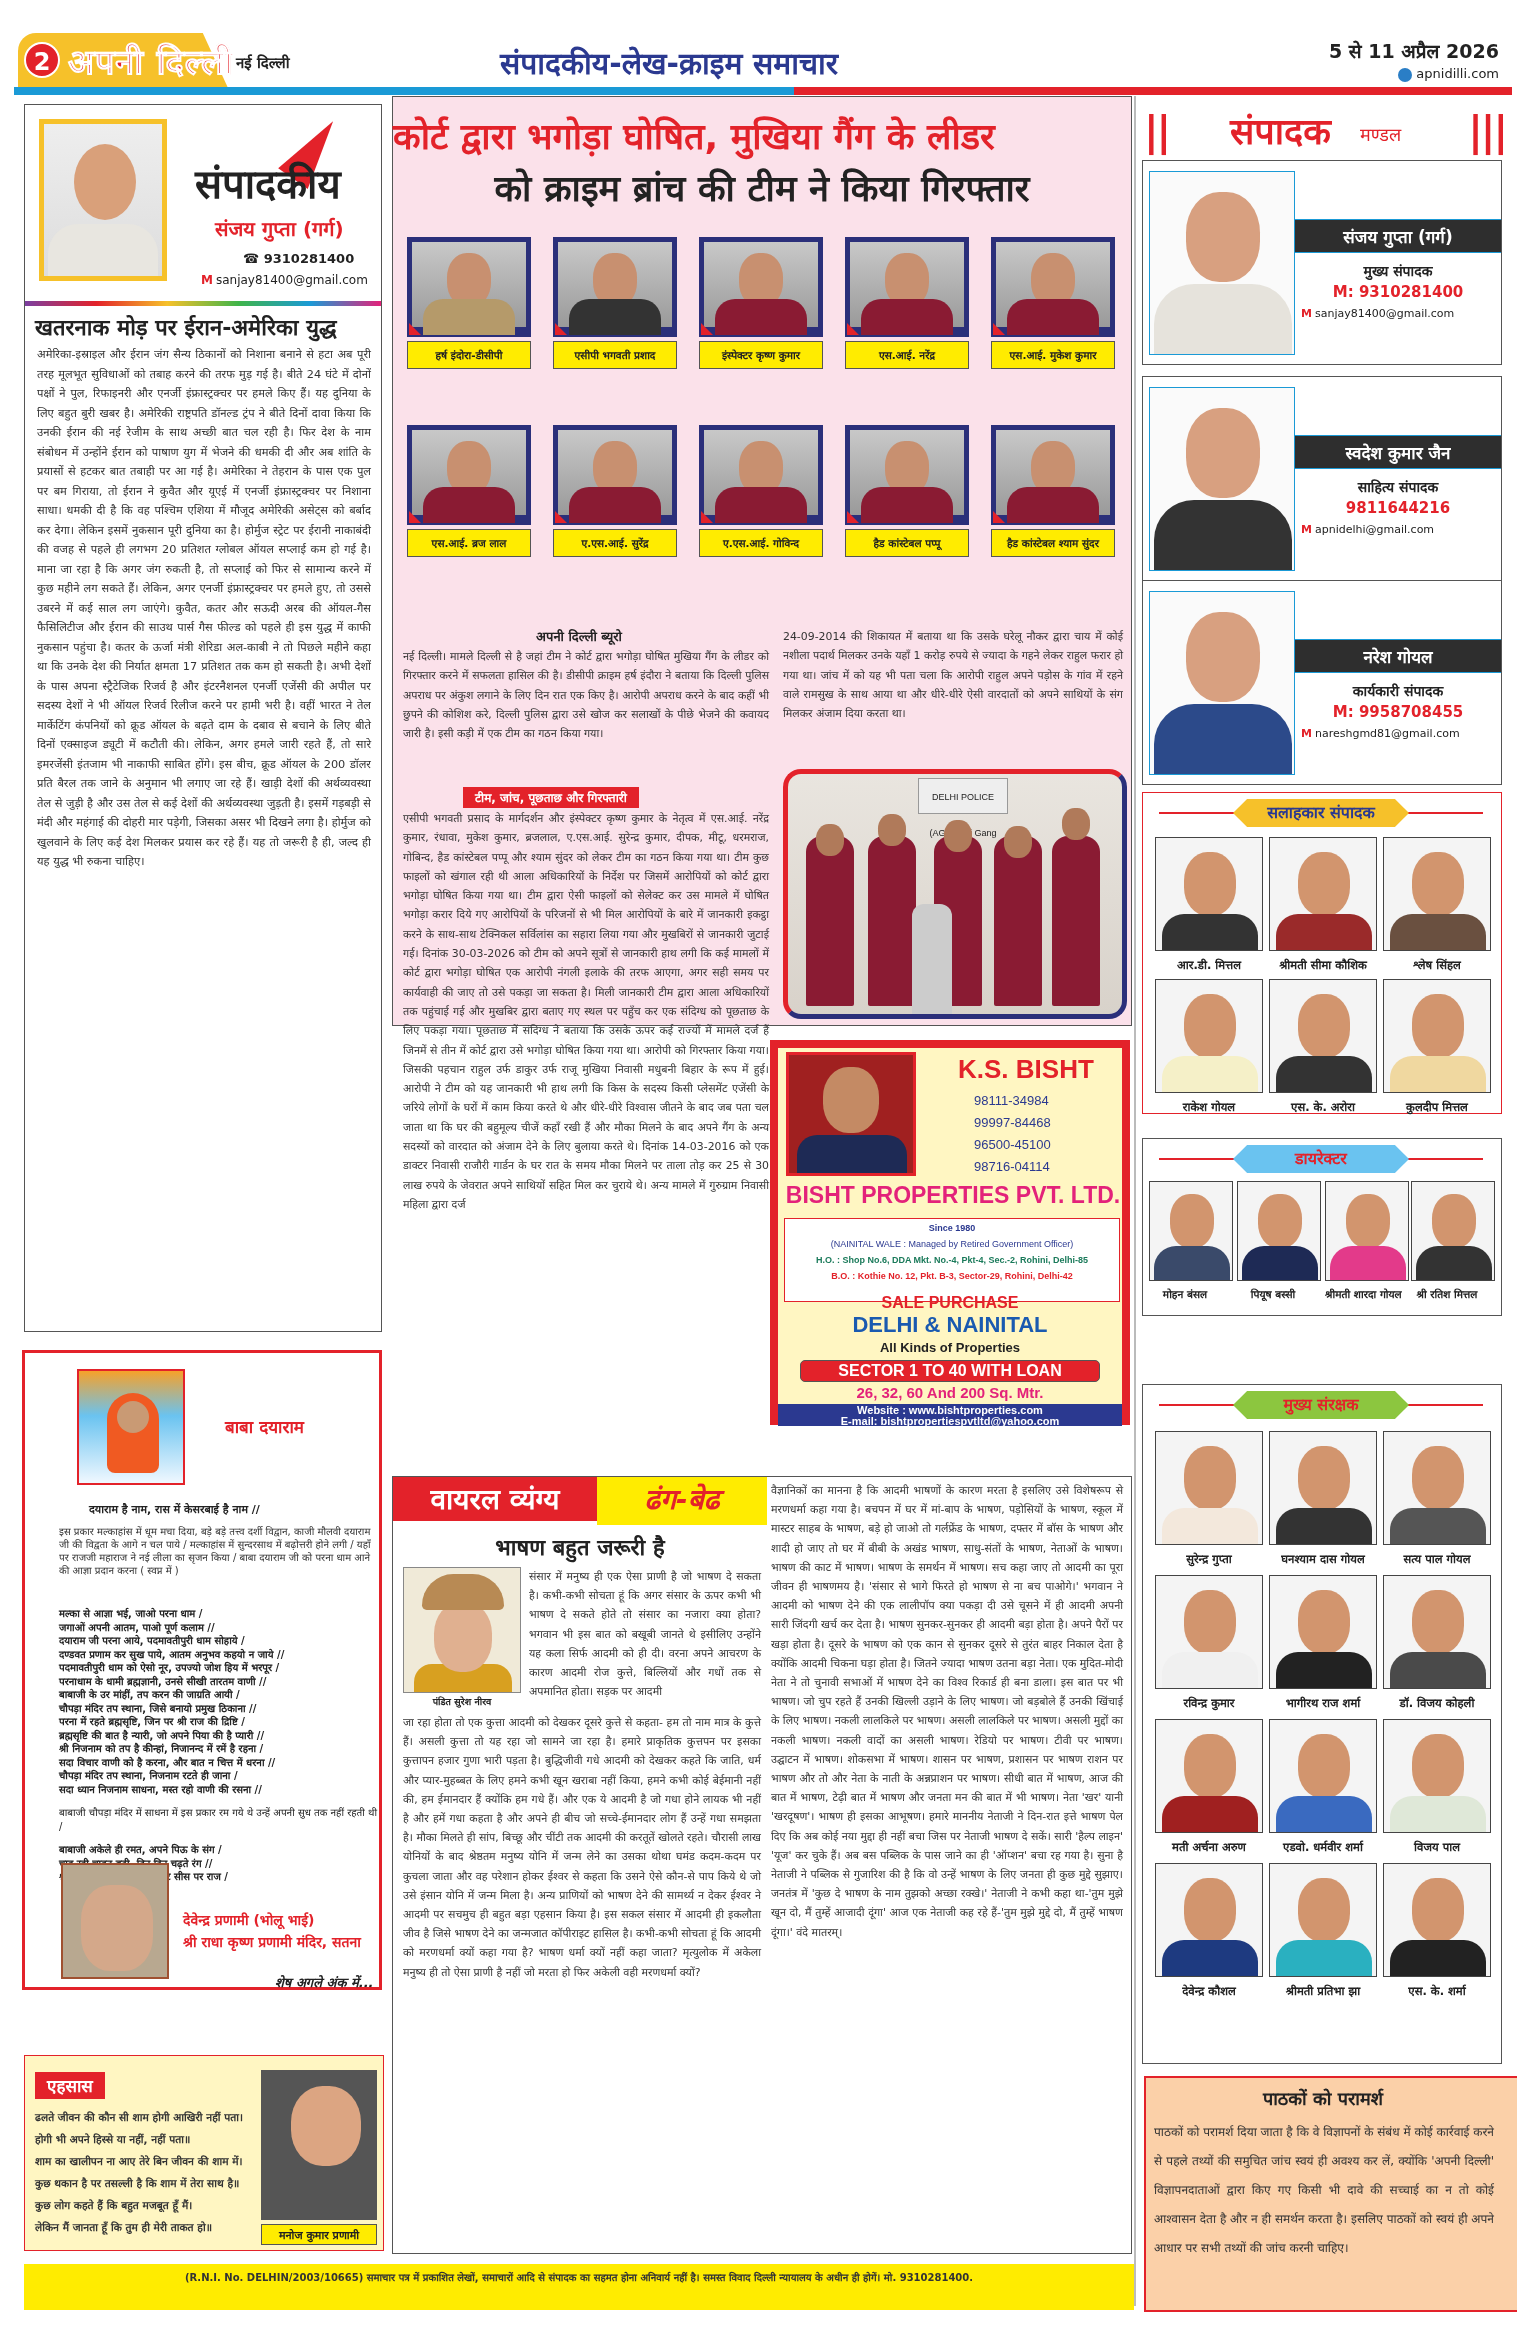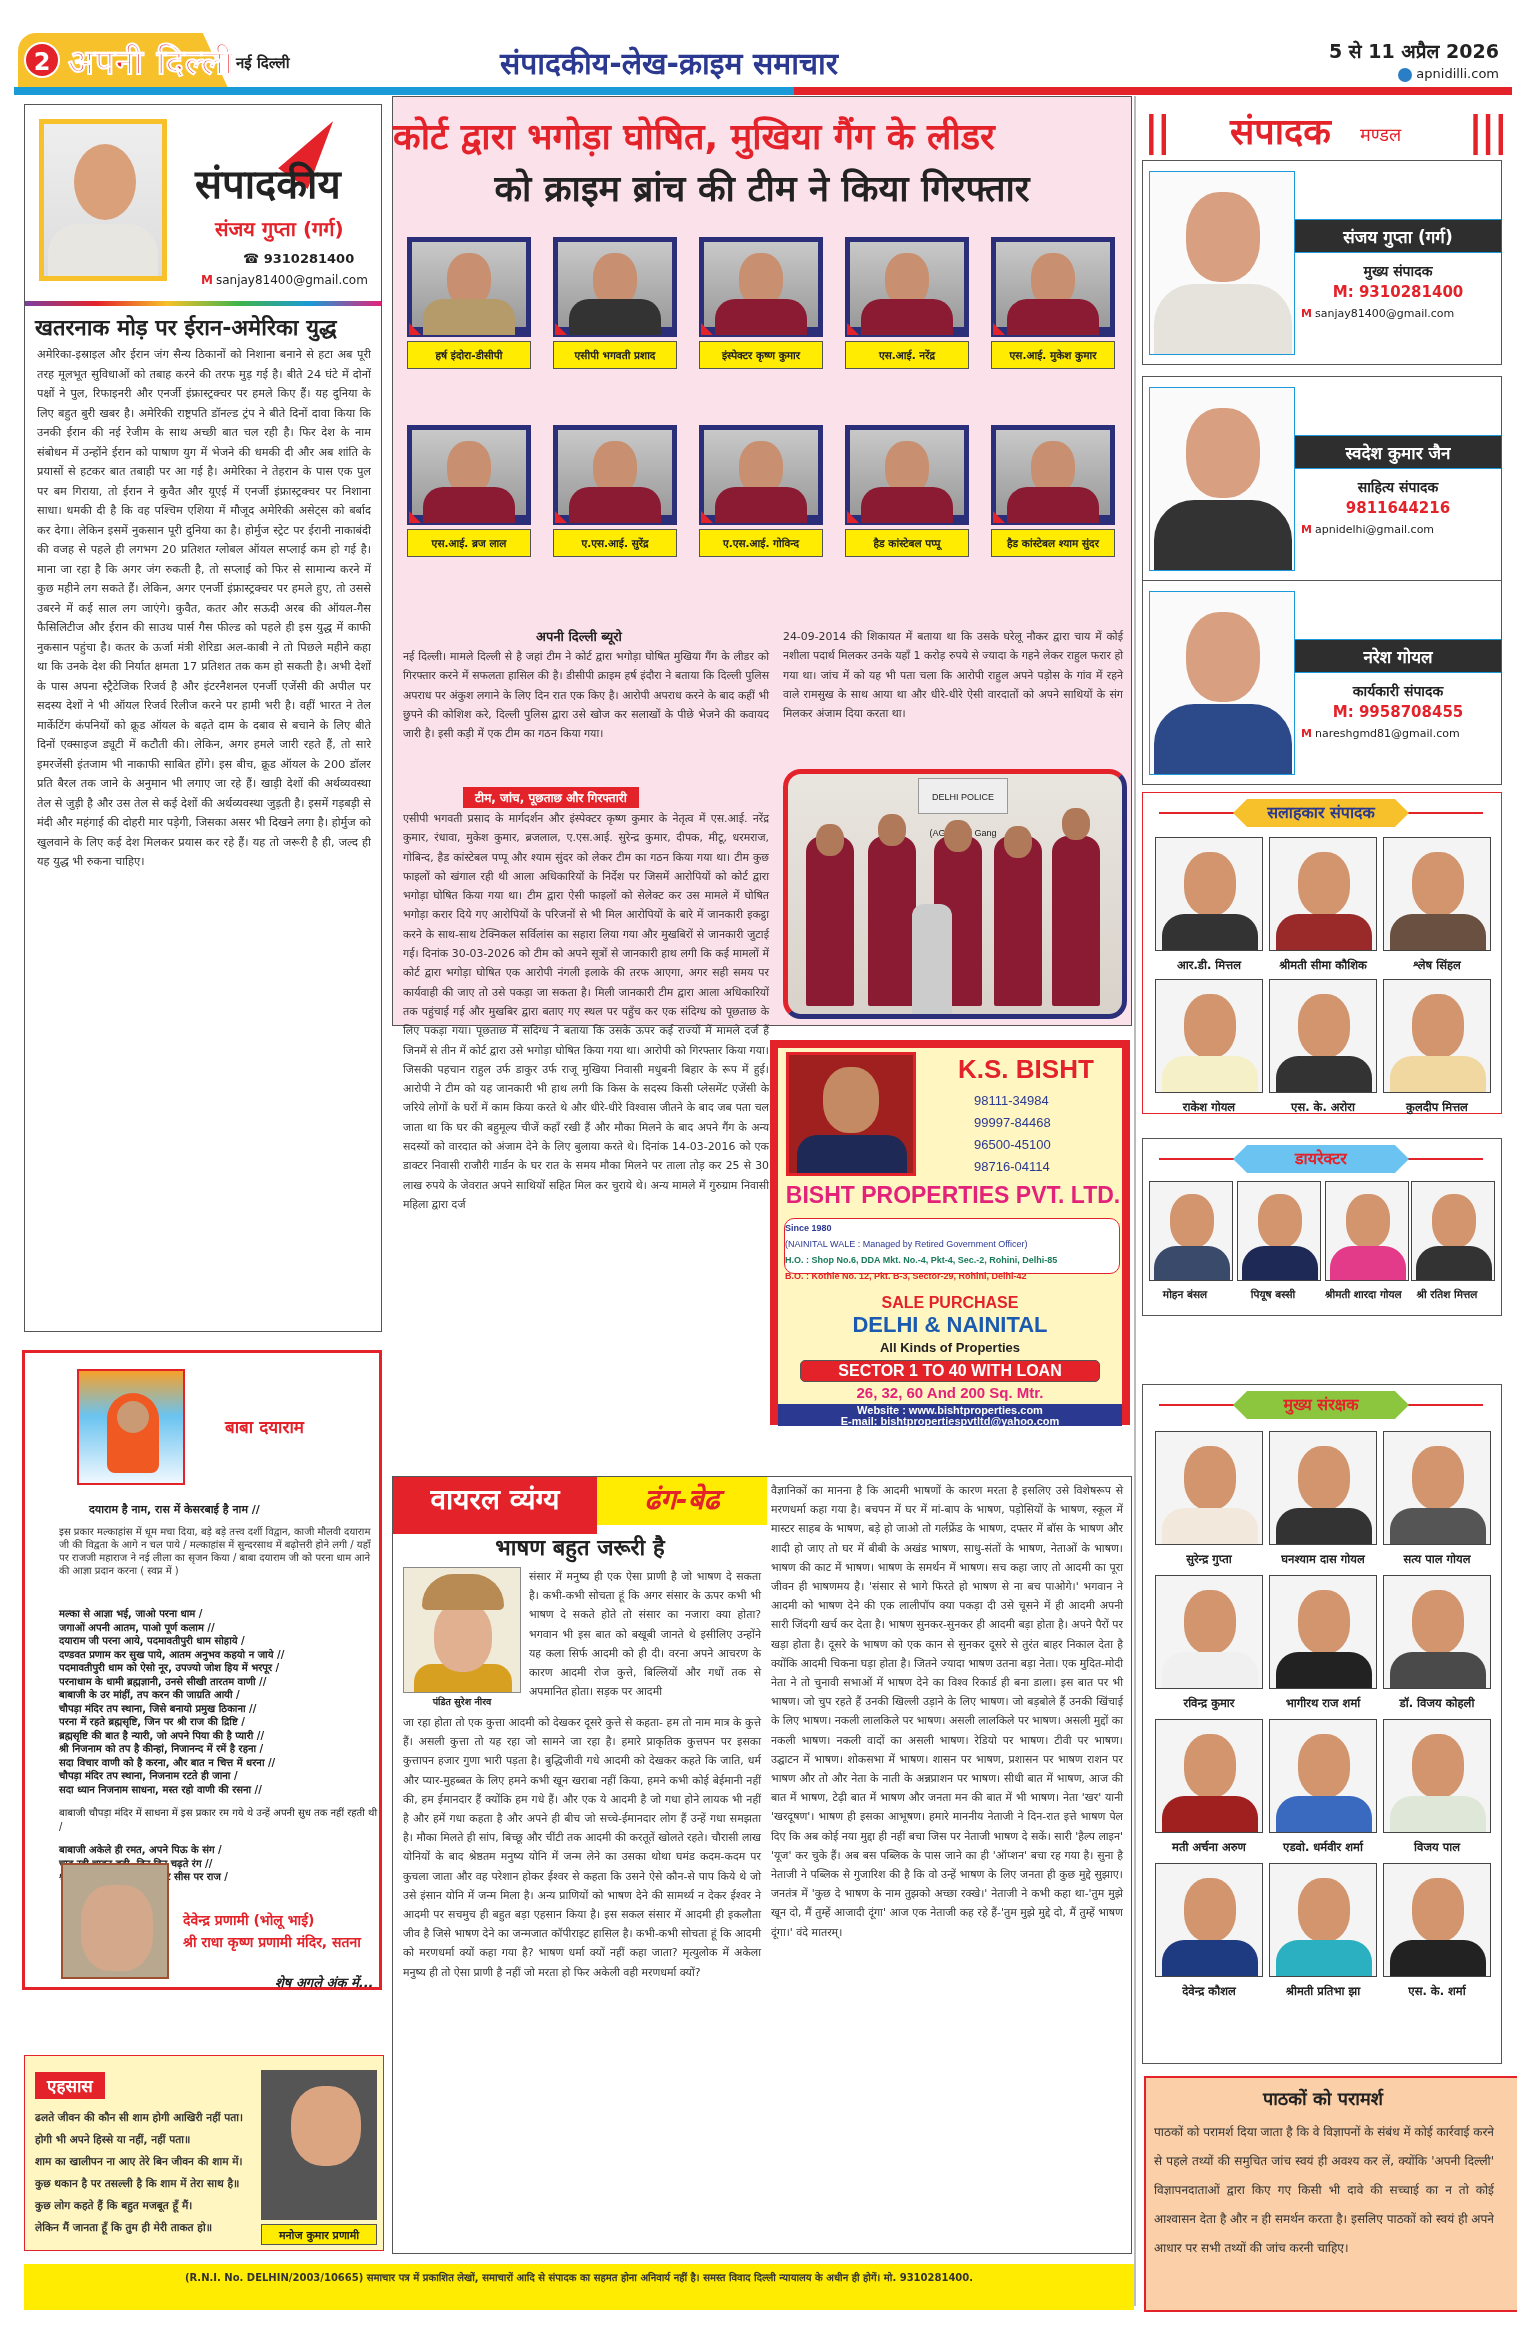--- a/index.html
+++ b/index.html
@@ -73,34 +73,34 @@
 .team-photo .h{position:absolute;width:28px;height:32px;border-radius:45%;background:#b07a5a}
 .team-photo .sign{position:absolute;left:130px;top:4px;width:90px;height:36px;background:#eee;border:1px solid #999;font-size:9px;text-align:center;line-height:36px;font-family:"Liberation Sans",sans-serif}
 
 .ad{left:770px;top:1040px;width:360px;height:385px;background:#fff6c2;border:8px solid #e3222a}
 .ad-photo{left:8px;top:4px;width:130px;height:124px;background:#a02020;border:3px solid #e3222a;overflow:hidden}
 .ad-photo .f{position:absolute;left:34px;top:12px;width:56px;height:66px;border-radius:45%;background:#c48a64}
 .ad-photo .b{position:absolute;left:8px;top:80px;width:110px;height:44px;background:#1e2a55;border-radius:20px 20px 0 0}
 .ad-name{left:180px;top:6px;font-size:26px;font-weight:bold;color:#e3222a;font-family:"Liberation Sans",sans-serif}
 .ad-phones{left:196px;top:42px;font-size:13px;font-weight:normal;color:#2b3990;line-height:22px;font-family:"Liberation Sans",sans-serif}
 .ad-company{left:6px;top:134px;width:338px;text-align:center;font-size:23px;font-weight:bold;color:#e3227a;font-family:"Liberation Sans",sans-serif;white-space:nowrap}
-.ad-infobox{left:6px;top:170px;width:336px;height:56px;border:1.5px solid #e3222a;border-radius:10px;background:#fff;font-size:9px;line-height:16px;font-family:"Liberation Sans",sans-serif;padding-top:1px}
+.ad-infobox{left:6px;top:170px;width:336px;height:84px;border:1.5px solid #e3222a;border-radius:0;background:#fff;text-align:center;font-size:9px;line-height:16px;font-family:"Liberation Sans",sans-serif;padding-top:1px}
 .ad-since{color:#2b3990;font-weight:bold}
 .ad-managed{color:#2b3990}
 .ad-ho{color:#1a7a5a;font-weight:bold}
 .ad-bo{color:#e3222a;font-weight:bold}
 .ad-sale{left:0;top:246px;width:344px;text-align:center;font-size:16px;font-weight:bold;color:#e3222a;font-family:"Liberation Sans",sans-serif}
 .ad-delhi{left:0;top:264px;width:344px;text-align:center;font-size:22px;font-weight:bold;color:#1a5ab0;font-family:"Liberation Sans",sans-serif}
 .ad-kinds{left:0;top:292px;width:344px;text-align:center;font-size:13px;font-weight:bold;color:#222;font-family:"Liberation Sans",sans-serif}
 .ad-sector{left:22px;top:312px;width:300px;height:22px;background:#e3222a;border:1.5px solid #555;border-radius:5px;color:#fff;text-align:center;font-size:16px;font-weight:bold;line-height:20px;font-family:"Liberation Sans",sans-serif}
 .ad-sizes{left:0;top:336px;width:344px;text-align:center;font-size:15px;font-weight:bold;color:#e3227a;font-family:"Liberation Sans",sans-serif}
 .ad-web{left:0;top:356px;width:344px;height:22px;background:#2b3990;color:#fff;text-align:center;font-size:11px;font-weight:bold;line-height:11px;padding-top:1px;font-family:"Liberation Sans",sans-serif}
 
 .satire{left:392px;top:1476px;width:740px;height:778px;border:1.5px solid #555}
-.sat-tag1{left:0;top:0;width:204px;height:57px;background:#e3222a;color:#fff;font-size:28px;font-weight:bold;text-align:center;line-height:46px}
+.sat-tag1{left:0;top:0;width:204px;height:44px;background:#e3222a;color:#fff;font-size:28px;font-weight:bold;text-align:center;line-height:46px}
 .sat-tag2{left:204px;top:0;width:170px;height:48px;background:#ffec00;color:#e3222a;font-size:28px;font-weight:bold;font-style:italic;text-align:center;line-height:46px}
 .sat-title{left:0;top:54px;width:374px;text-align:center;font-size:22px;font-weight:bold}
 .sat-photo{left:10px;top:90px;width:118px;height:126px;border:1px solid #888;background:#f0ead8;overflow:hidden}
 .sat-photo .hat{position:absolute;left:18px;top:6px;width:82px;height:36px;background:#b88a54;border-radius:40px 40px 6px 6px}
 .sat-photo .f{position:absolute;left:30px;top:34px;width:58px;height:70px;border-radius:45%;background:#e0b090}
 .sat-photo .b{position:absolute;left:10px;top:96px;width:98px;height:30px;background:#d8a020;border-radius:18px 18px 0 0}
 .sat-cap{left:10px;top:218px;width:118px;font-size:9.5px;font-weight:bold;text-align:center}
 .sat-col1a{left:136px;top:90px;width:232px;font-size:10.9px;line-height:19.2px;text-align:justify;color:#333}
 .sat-col1b{left:10px;top:236px;width:358px;font-size:10.9px;line-height:19.2px;text-align:justify;color:#333}
 .sat-col2{left:378px;top:4px;width:352px;font-size:10.9px;line-height:19.2px;text-align:justify;color:#333}

